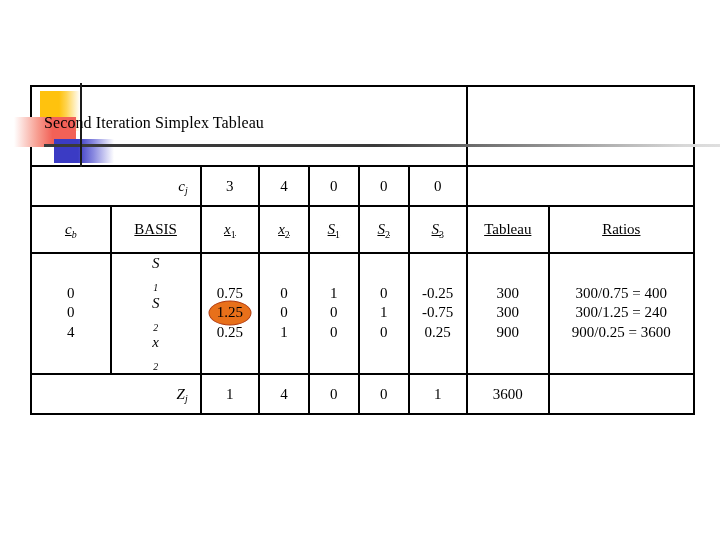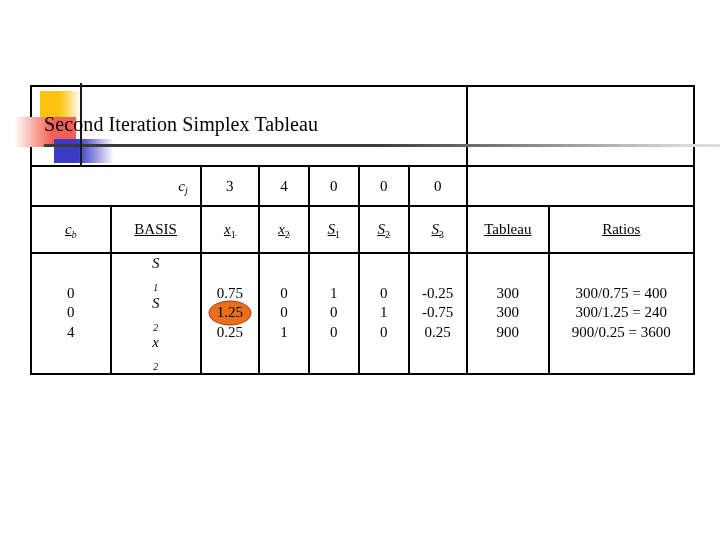--- a/index.html
+++ b/index.html
@@ -62,21 +62,21 @@
     position: absolute;
     left: 0; top: 0;
     width: 100%; height: 100%;
     overflow: visible;
     pointer-events: none;
   }
   .title-text {
     position: absolute;
     left: 12px;
     top: 27px;
-    font-size: 20px;
+    font-size: 16px;
     letter-spacing: .1px;
     white-space: nowrap;
     z-index: 4;
   }
   .title-rule {
     position: absolute;
     left: 12px;
     top: 57px;
     width: 1200px;
     height: 3px;
@@ -295,18 +295,28 @@
         </td>
         <td>
           <span class="stack">
             <span>300/0.75 = 400</span>
             <span>300/1.25 = 240</span>
             <span>900/0.25 = 3600</span>
           </span>
         </td>
       </tr>
 
+      <tr class="row-zj">
+        <td class="zj-label" colspan="2"><span class="var">Z</span><sub>j</sub></td>
+        <td>1</td>
+        <td>4</td>
+        <td>0</td>
+        <td>0</td>
+        <td>1</td>
+        <td>3600</td>
+        <td></td>
+      </tr>
 
 
     </tbody>
   </table>
 
 </div>
 
 </body></html>

